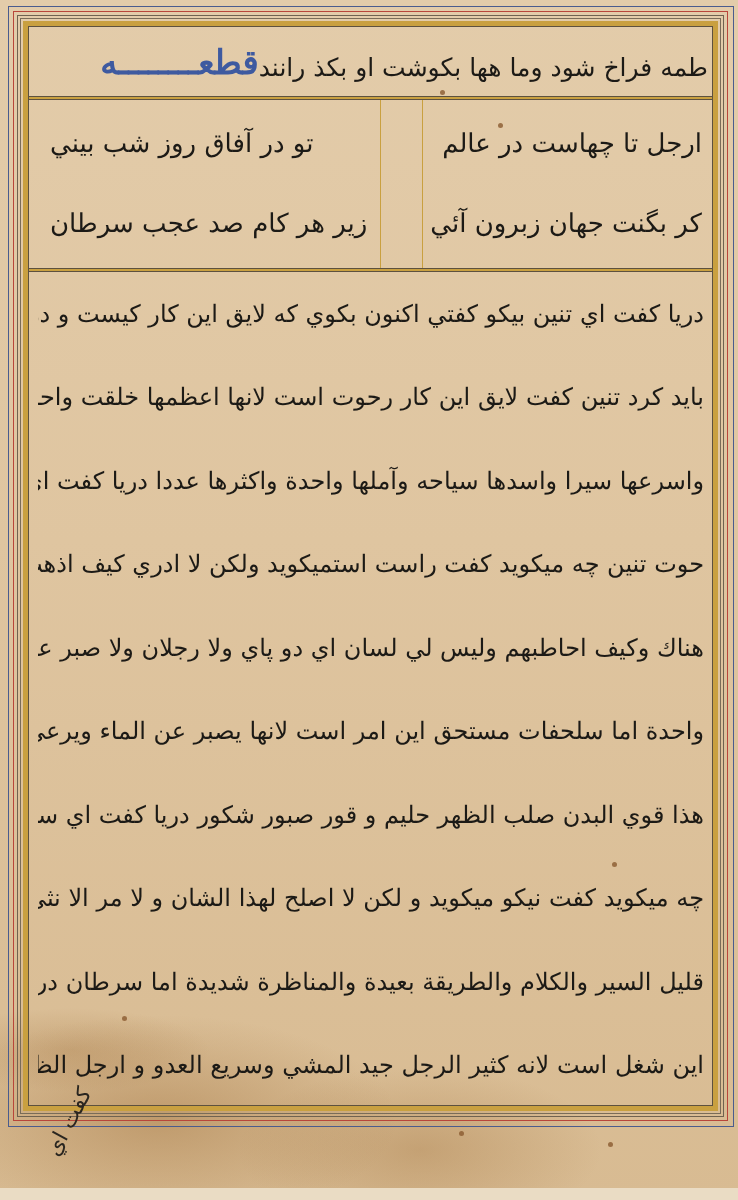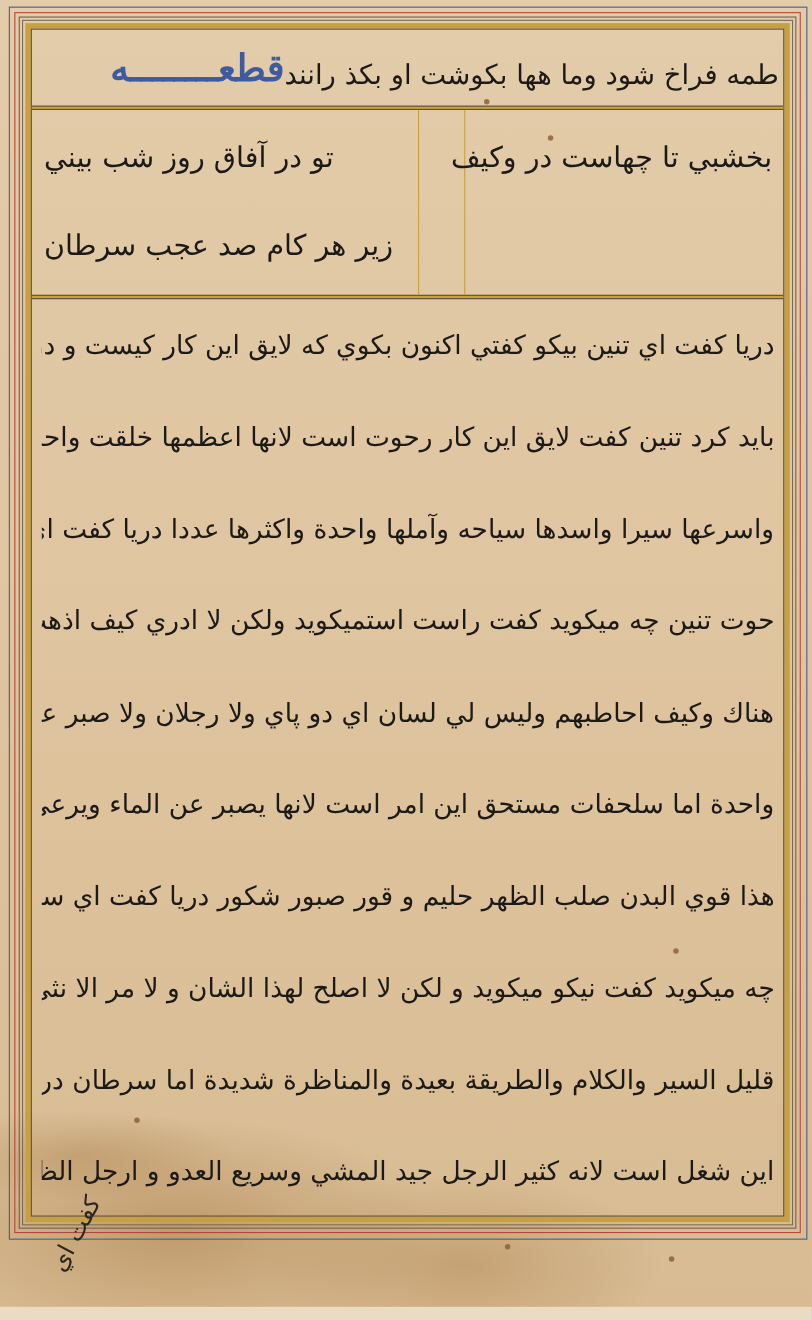--- a/index.html
+++ b/index.html
@@ -39,21 +39,21 @@
   }
   .heading-text { font-size: 25px; color: #1c1a16; white-space: nowrap; margin-top: 11px; }
   .heading-title {
     font-size: 34px; color: #3e5aa0; white-space: nowrap; font-weight: bold;
   }
 
   .verse { position: absolute; left: 30px; width: 682px; height: 78px; }
   .hemi { position: absolute; top: 0; height: 78px; display: flex; align-items: center;
           font-size: 26px; color: #1c1a16; white-space: nowrap; direction: rtl; }
   .hemi.right { right: 10px; width: 280px; justify-content: flex-start; }
-  .hemi.left  { left: 10px; width: 330px; justify-content: flex-end; }
+  .hemi.left  { left: 20px; width: 330px; justify-content: flex-end; }
 
   .prose { position: absolute; left: 38px; top: 272px; width: 666px; }
   .prose-line {
     height: 83.5px; display: flex; align-items: center; justify-content: space-between;
     direction: rtl; font-size: 24px; color: #1c1a16; white-space: nowrap; overflow: hidden;
   }
   .prose-line span { display: block; width: 100%; text-align: justify; text-align-last: justify; }
 
   .marginal {
     position: absolute; left: 40px; top: 1148px; font-size: 22px; color: #2a2620;
@@ -79,24 +79,25 @@
 
   <div class="heading-row">
     <span class="heading-text">طمه فراخ شود وما هها بكوشت او بكذ رانند</span>
     <span class="heading-title">قطعــــــــه</span>
   </div>
 
   <div class="vrule" style="left:380px; top:100px; height:168px;"></div>
   <div class="vrule" style="left:422px; top:100px; height:168px;"></div>
 
   <div class="verse" style="top:104px;">
-    <div class="hemi right">بخشبي تا چهاست در وكيف</div>
+    <div class="hemi right">ارجل تا چهاست در عالم</div>
     <div class="hemi left">تو در آفاق روز شب بيني</div>
   </div>
   <div class="verse" style="top:184px;">
+    <div class="hemi right">كر بگنت جهان زبرون آئي</div>
     <div class="hemi left">زير هر كام صد عجب سرطان</div>
   </div>
 
   <div class="prose">
     <div class="prose-line">
         <span>دريا كفت اي تنين بيكو كفتي اكنون بكوي كه لايق اين كار كيست و درين شغل كرا نامزد</span>
       </div>
     <div class="prose-line">
         <span>بايد كرد تنين كفت لايق اين كار رحوت است لانها اعظمها خلقت واحسنها صورة</span>
       </div>

